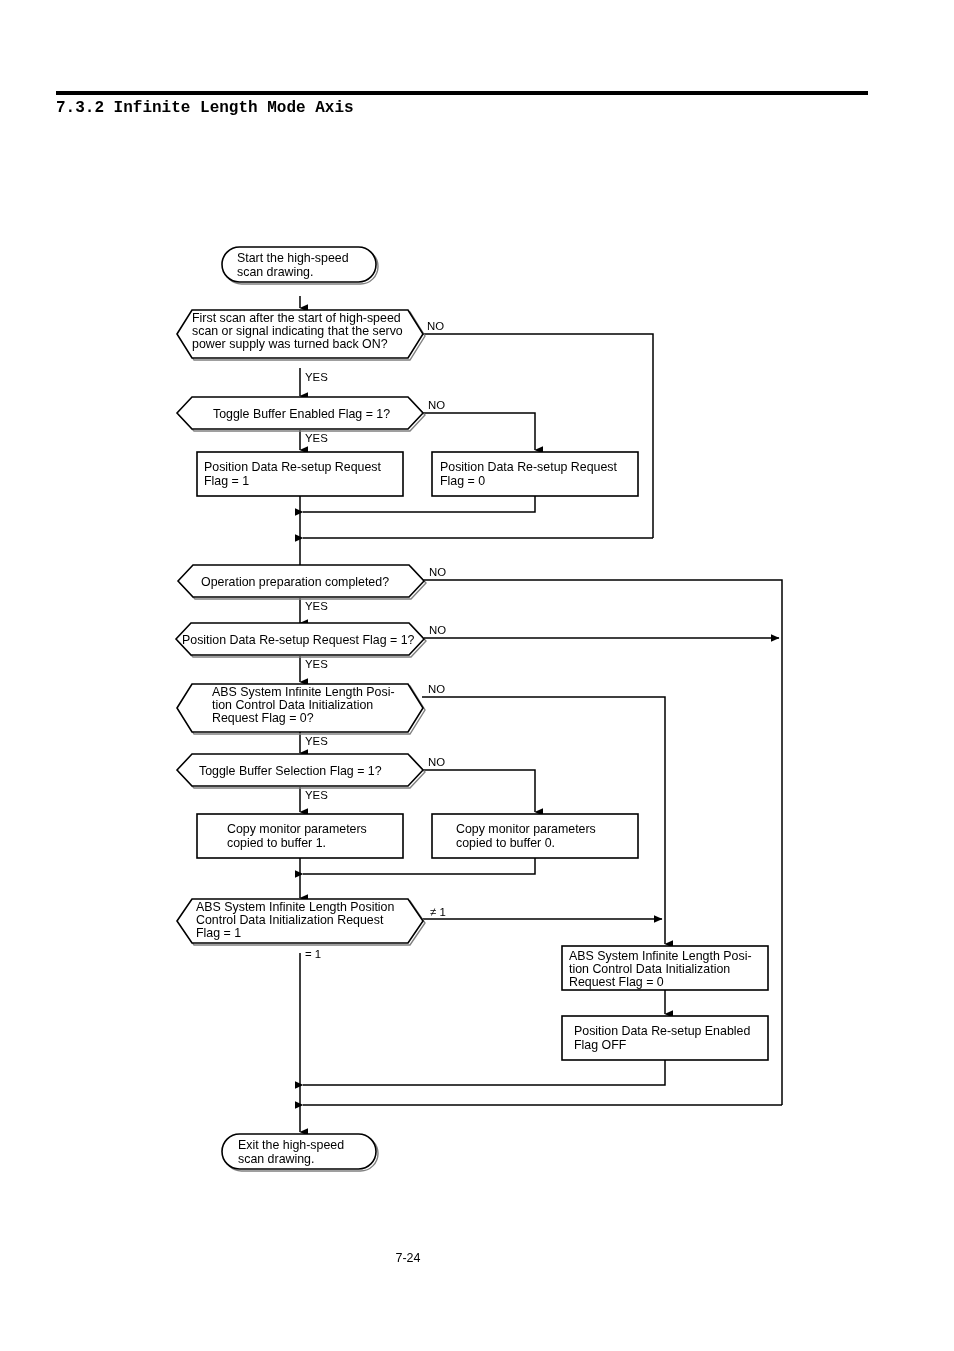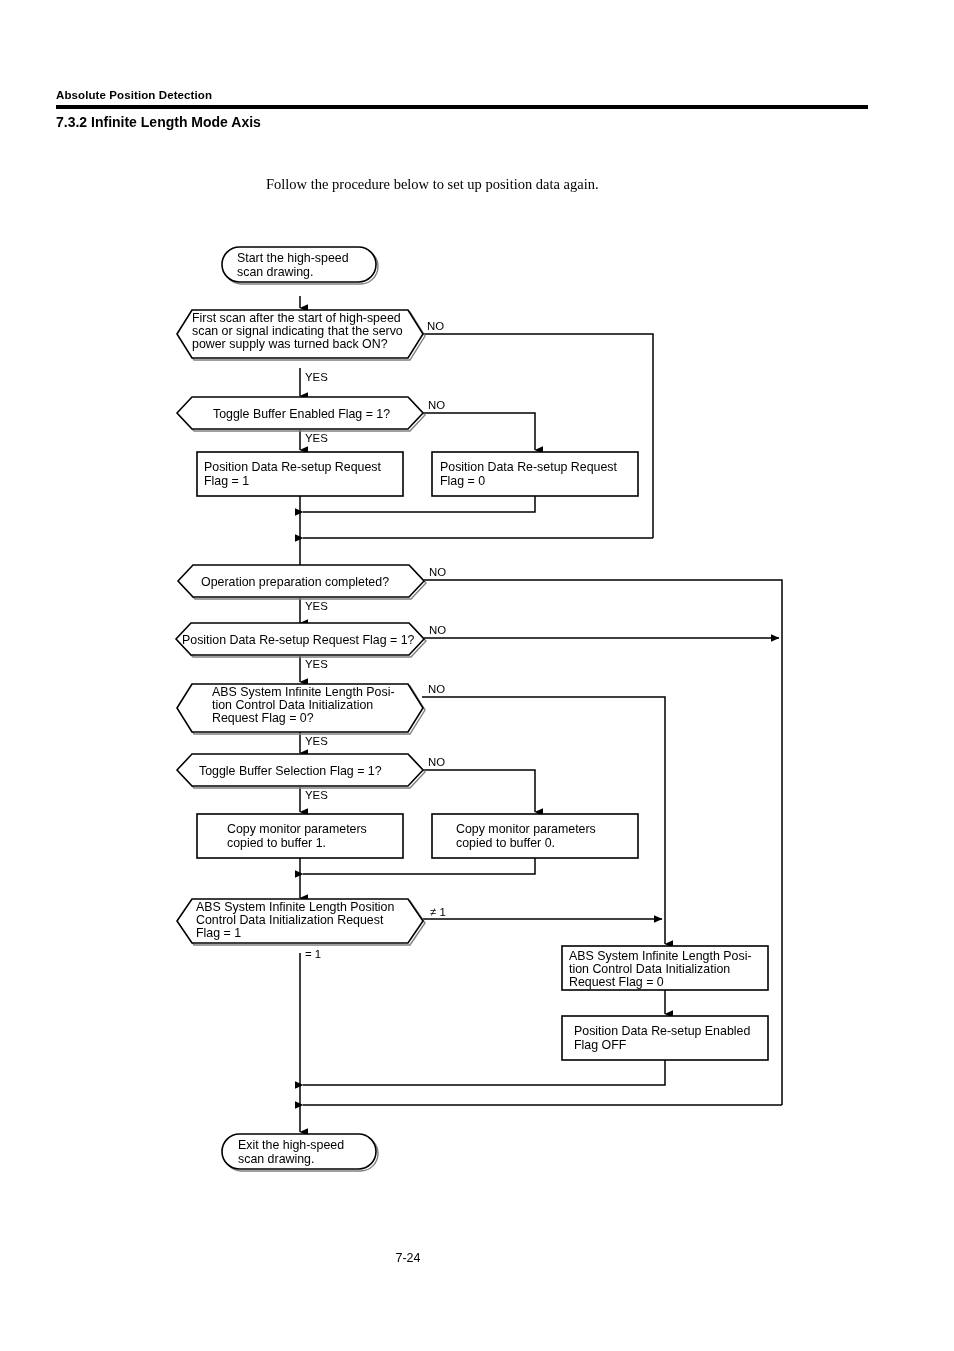--- a/index.html
+++ b/index.html
@@ -32,22 +32,22 @@
     line-height: 14px;
   }
   #header-rule {
     margin-top: 3px;
     height: 4px;
     background: #000;
     width: 812px;
   }
   #header-section {
     margin-top: 6px;
-    font-family: Liberation Sans, sans-serif;
-    font-size: 14px;
+    font-family: Liberation Mono, monospace;
+    font-size: 16px;
     font-weight: bold;
     color: #000;
     line-height: 14px;
   }
 
   
   #intro {
     position: absolute;
     left: 266px;
     top: 175px;
@@ -109,27 +109,25 @@
   #page-number {
     font-family: "Liberation Sans", sans-serif;
     font-size: 12.5px;
     color: #000;
   }
 </style>
 </head>
 <body>
 
 <div id="page-header">
-  <div id="header-title">Absolute Position Detection</div>
   <div id="header-rule"></div>
   <div id="header-section">7.3.2  Infinite Length Mode Axis</div>
 </div>
 
 <div id="intro">
-  <p>Follow the procedure below to set up position data again.</p>
 </div>
 
 <div id="flowchart">
 <svg id="flow-svg" width="954" height="960" viewBox="0 0 954 960" xmlns="http://www.w3.org/2000/svg">
 
   <defs>
     <marker id="arrowDown" markerWidth="10" markerHeight="10" refX="5" refY="8.5" orient="auto" markerUnits="userSpaceOnUse">
       <polygon points="1.2,0.5 8.8,0.5 5,9" fill="#000"></polygon>
     </marker>
     <marker id="arrowLeft" markerWidth="10" markerHeight="10" refX="1.5" refY="5" orient="auto" markerUnits="userSpaceOnUse">

